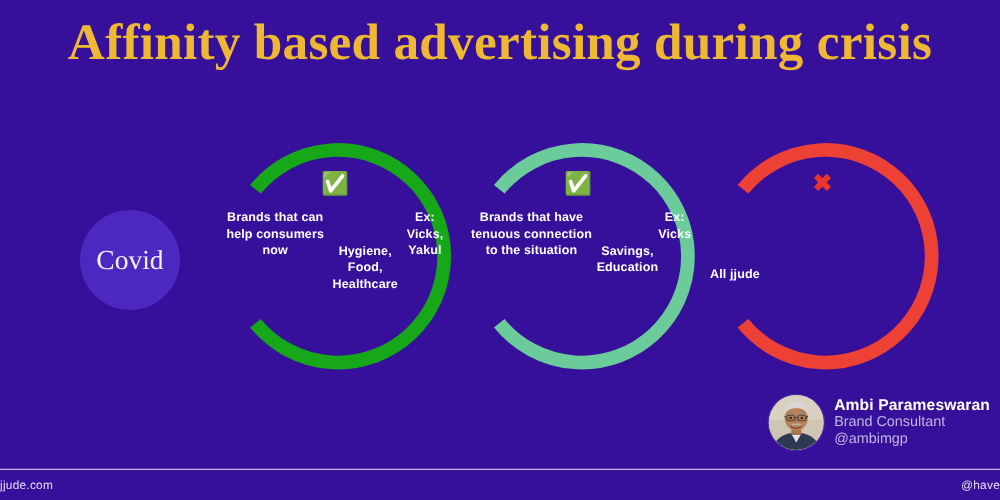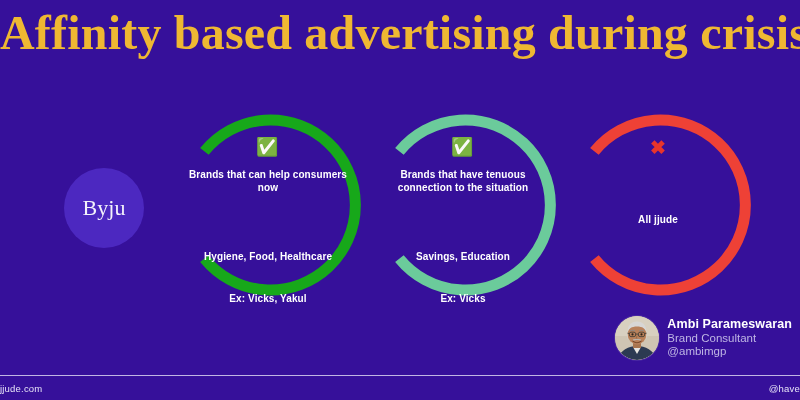--- a/index.html
+++ b/index.html
@@ -24,21 +24,21 @@
     overflow:hidden;
   }
 
   
   .title {
     position:absolute;
     top:10px; left:0; width:800px;
     text-align:center;
     font-family:"Liberation Serif", serif;
     font-weight:bold;
-    font-size:48px;
+    font-size:41px;
     line-height:46px;
     letter-spacing:0.2px;
     color:#EFB832;
     white-space:nowrap;
   }
 
   
   .covid-bubble {
     position:absolute;
     left:64px; top:168px;
@@ -90,22 +90,21 @@
     margin-top:33px;
     height:20px;
     display:block;
   }
   .mark.x-mark { color:#E8352B; font-weight:bold; font-size:19px; }
 
   .col-lines {
     width:180px;
     margin-top:10px;
     display:flex;
-    flex-direction:column;
-    gap:29px;
+    flex-direction:row;
   }
 
   .cline {
     color:#FFFFFF;
     font-weight:bold;
     font-size:10px;
     line-height:13px;
     letter-spacing:0.1px;
   }
   .cline.l1 { margin-bottom:0px; }
@@ -180,21 +179,21 @@
   }
 </style>
 </head>
 <body>
 
 <div id="slide">
 
   <div class="title" style="color: rgb(239, 184, 50);">Affinity based advertising during crisis</div>
 
   <div class="covid-bubble" style="background: rgb(76, 40, 192);">
-    <span class="covid-label">Byju</span>
+    <span class="covid-label">Covid</span>
   </div>
 
   <div class="col col-1">
     <svg class="arc-svg" viewBox="0 0 200 200">
       <path d="M 36.4 46.4 A 85 85 0 1 1 36.4 153.6" fill="none" stroke="#17A81A" stroke-width="11" stroke-linecap="butt"></path>
     </svg>
     <div class="col-body">
       <span class="mark">✅</span>
       <div class="col-lines">
         <div class="cline l1">Brands that can help consumers now</div>

